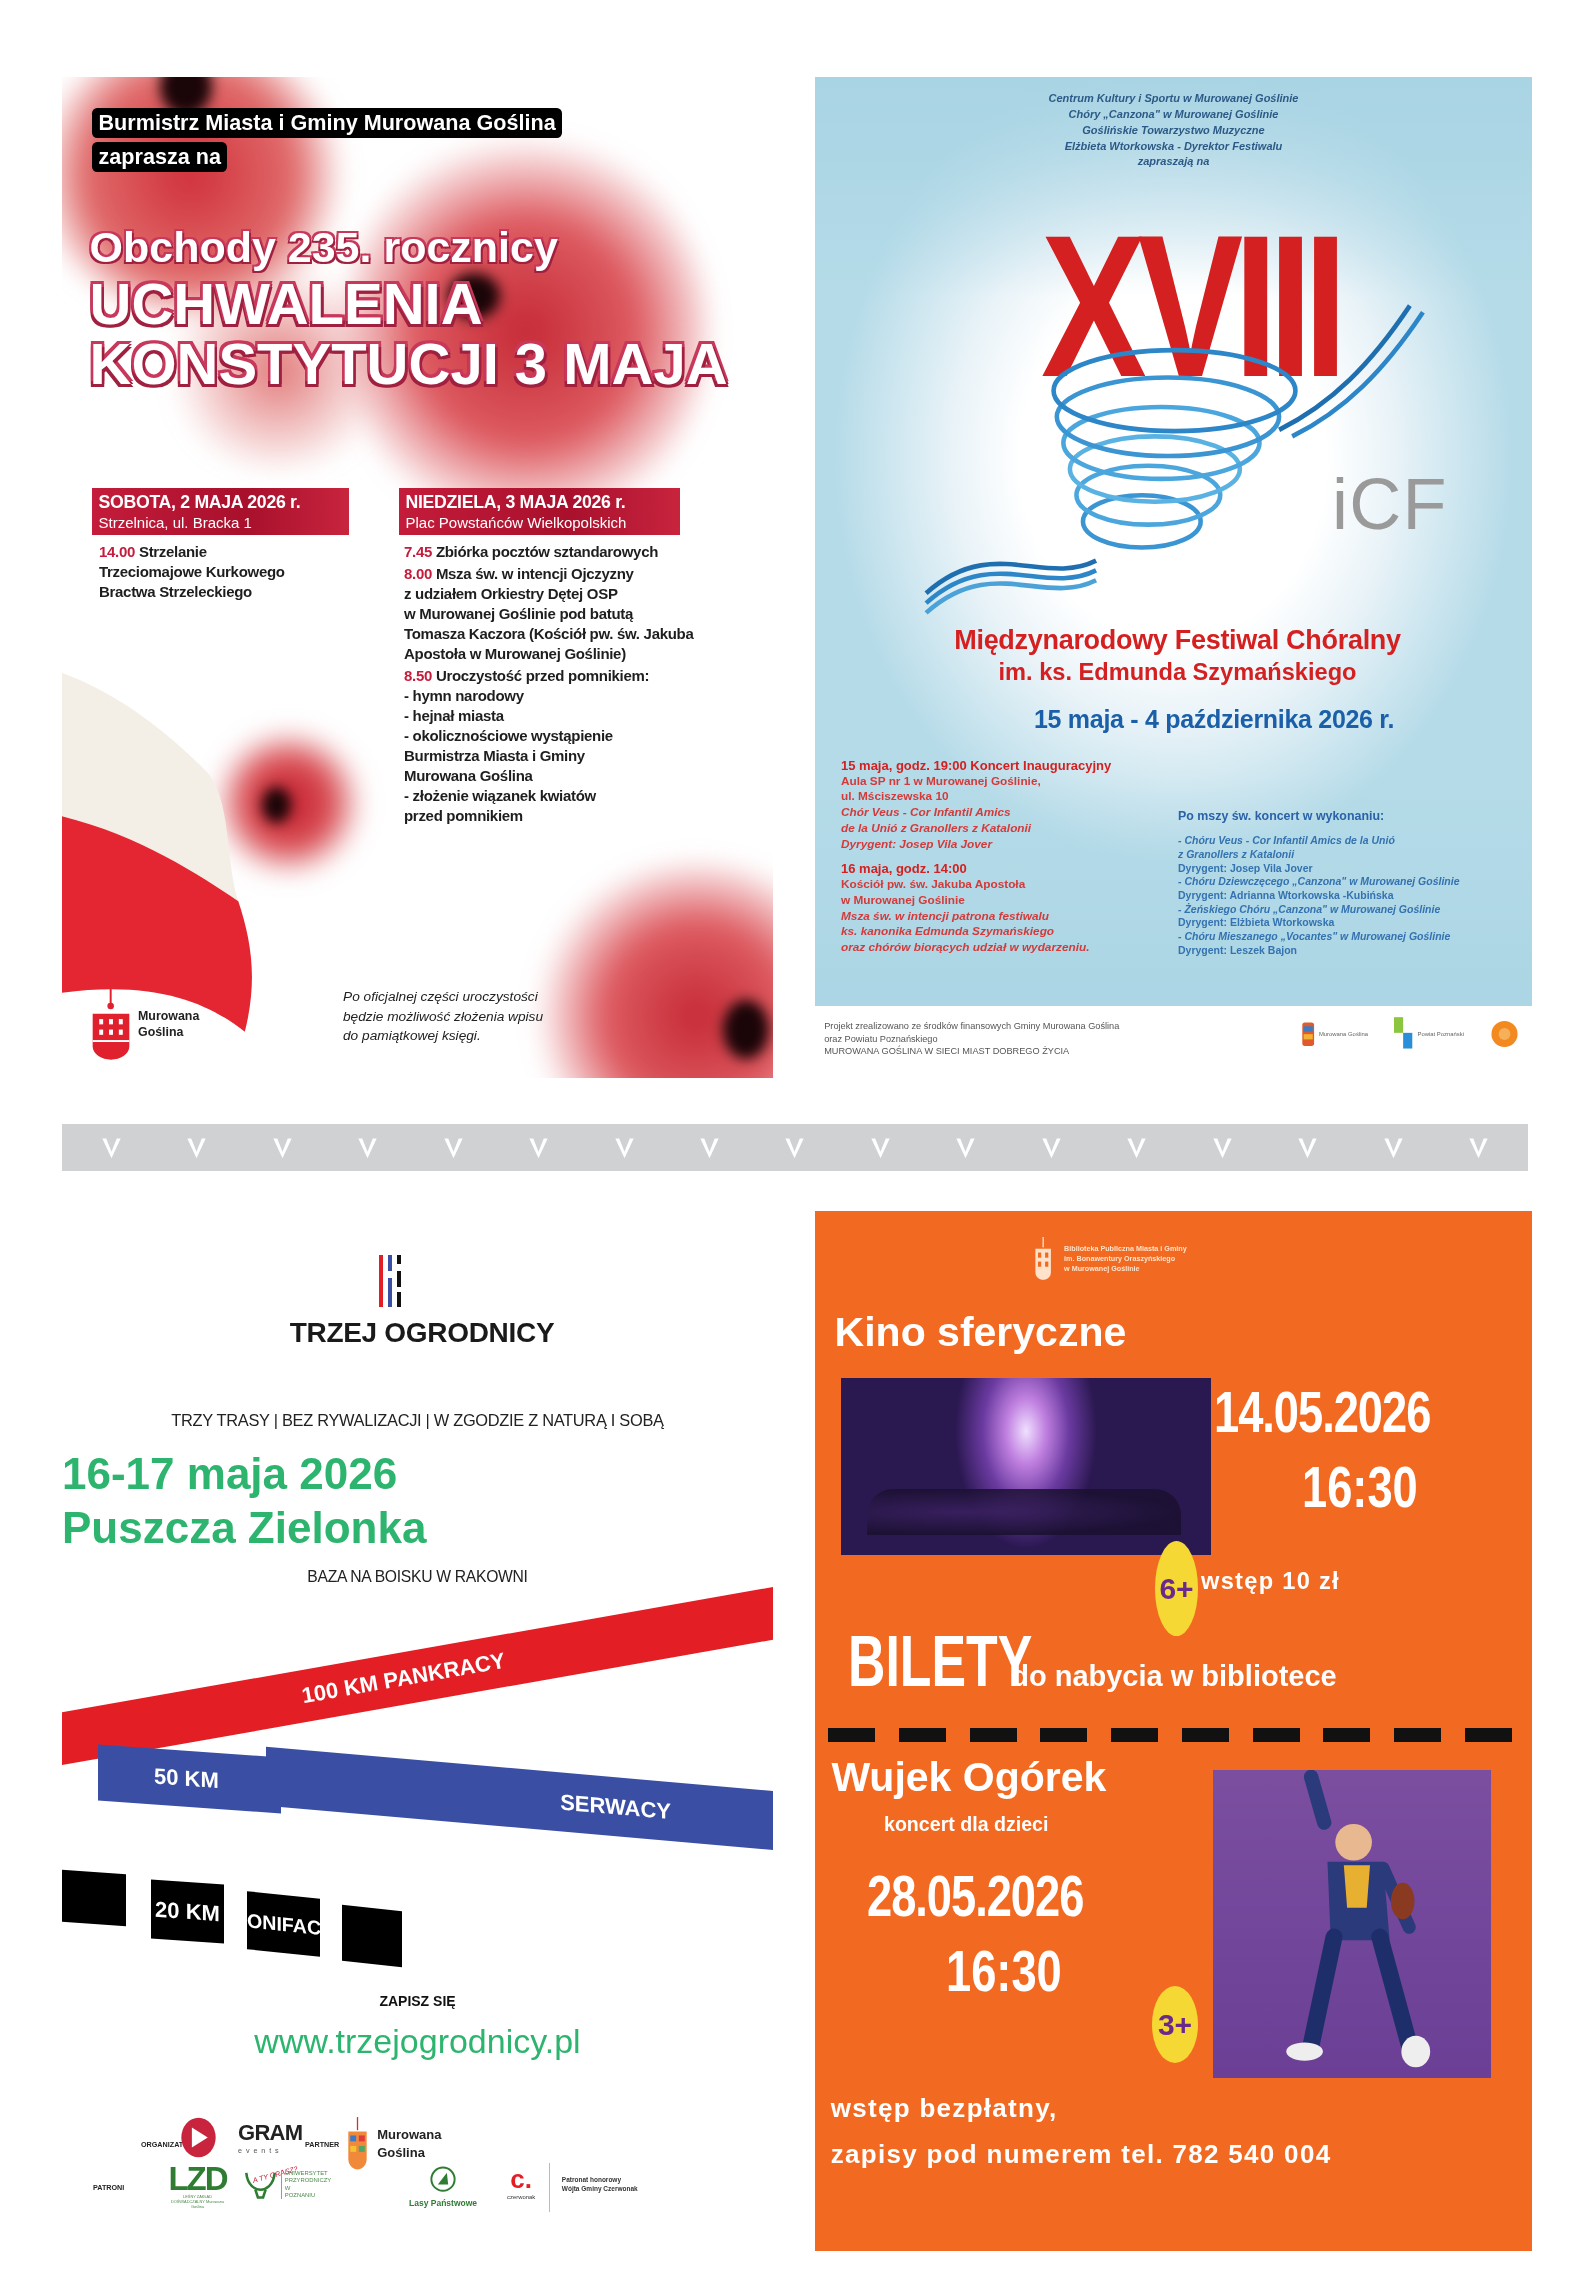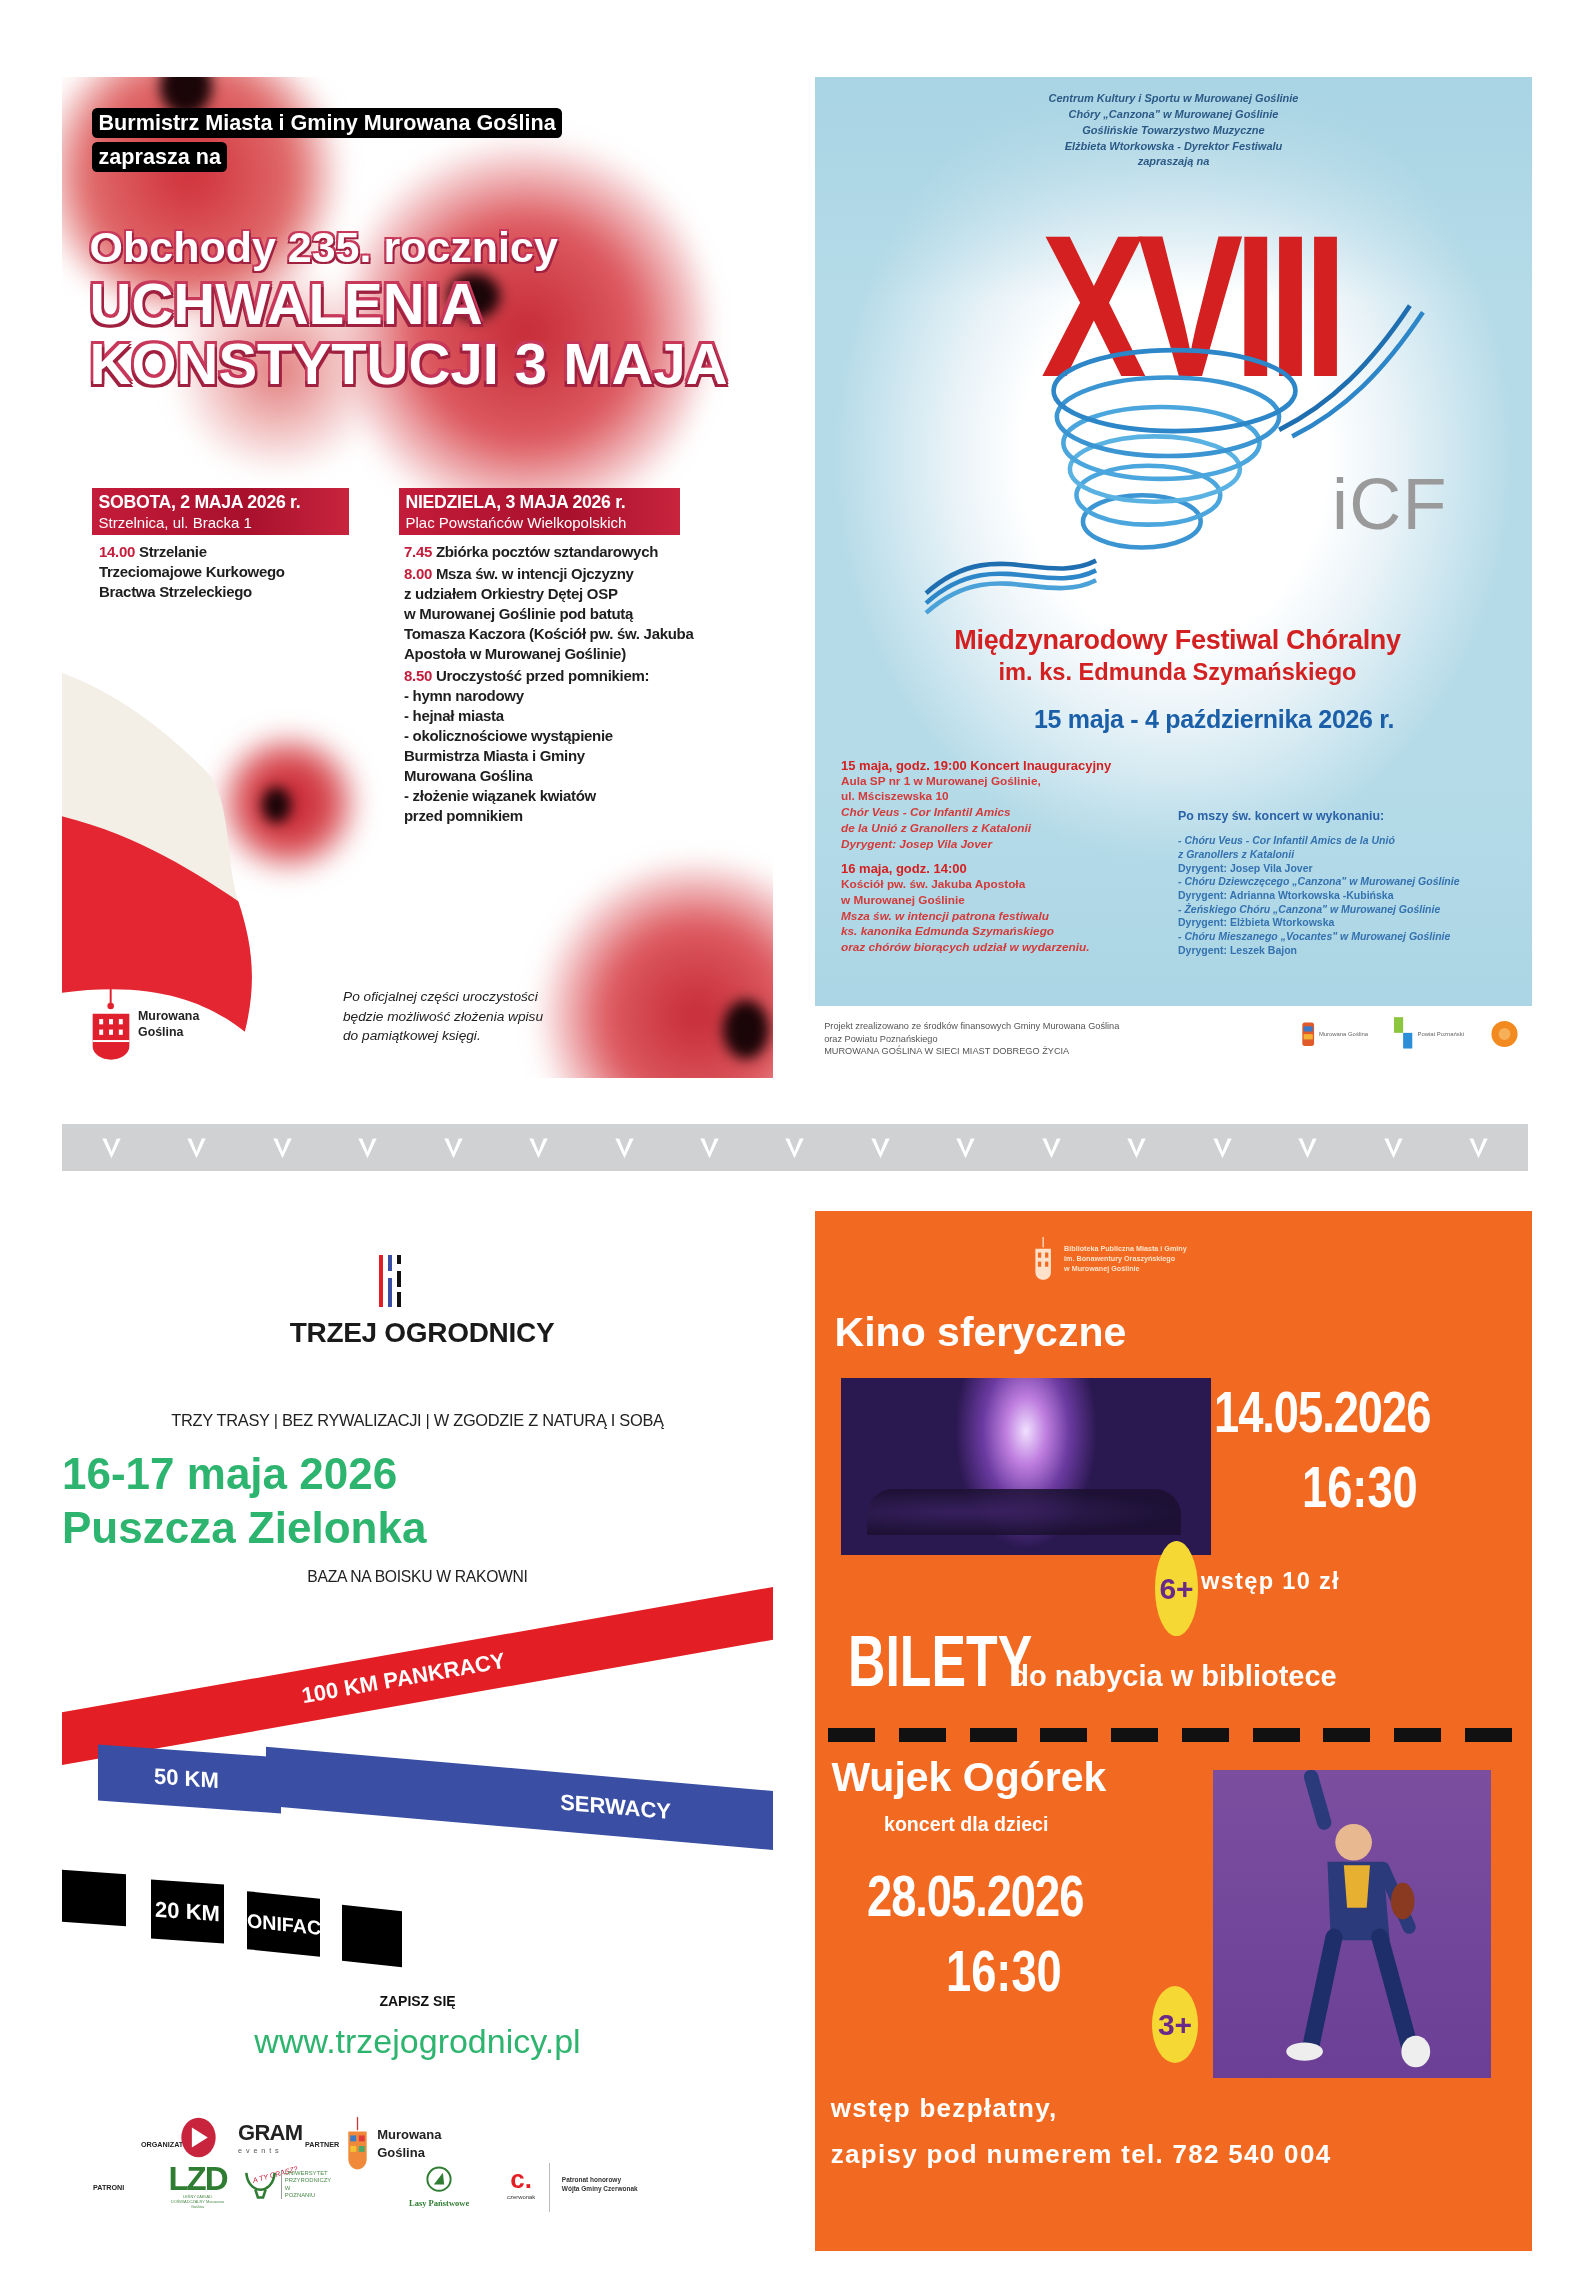--- a/index.html
+++ b/index.html
@@ -394,21 +394,21 @@
     <div style="font-size:33px;font-weight:bold;color:#2e7d32;line-height:31px;letter-spacing:-2px;">LZD</div>
     <div style="font-size:3.9px;color:#4a8a4a;width:59px;line-height:5.2px;">LEŚNY ZAKŁAD DOŚWIADCZALNY Murowana Goślina</div>
   </div>
   <div style="position:absolute;left:183px;top:959px;display:flex;align-items:center;gap:5.2px;">
     <svg width="31" height="29" viewBox="0 0 48 44">
         <path d="M2 4 C4 24, 16 30, 24 30 C32 30, 44 24, 46 4" fill="none" stroke="#2e7d32" stroke-width="4"></path>
         <path d="M16 30 L20 42 L28 42 L32 30" fill="none" stroke="#2e7d32" stroke-width="4"></path>
       </svg>
     <div style="font-size:5.9px;color:#4a8a4a;width:39px;line-height:7.2px;border-left:0.7px solid #999;padding-left:2.6px;">UNIWERSYTET PRZYRODNICZY W POZNANIU</div>
   </div>
-  <div style="position:absolute;left:347px;top:954px;text-align:center;font-family:Liberation Serif, serif;">
+  <div style="position:absolute;left:347px;top:954px;text-align:center;">
     <svg width="26" height="31" viewBox="0 0 40 48">
         <circle cx="20" cy="22" r="18" fill="none" stroke="#2e7d32" stroke-width="3"></circle>
         <path d="M12 30 L26 12 L28 30 Z" fill="#2e7d32"></path>
       </svg>
     <div style="font-size:8.5px;color:#2e7d32;font-weight:bold;">Lasy Państwowe</div>
   </div>
   <div style="position:absolute;left:445px;top:955px;text-align:center;">
     <div style="font-size:26px;font-weight:bold;color:#e31e24;line-height:27.5px;">c.</div>
     <div style="font-size:5.9px;color:#333;">czerwonak</div>
   </div>

